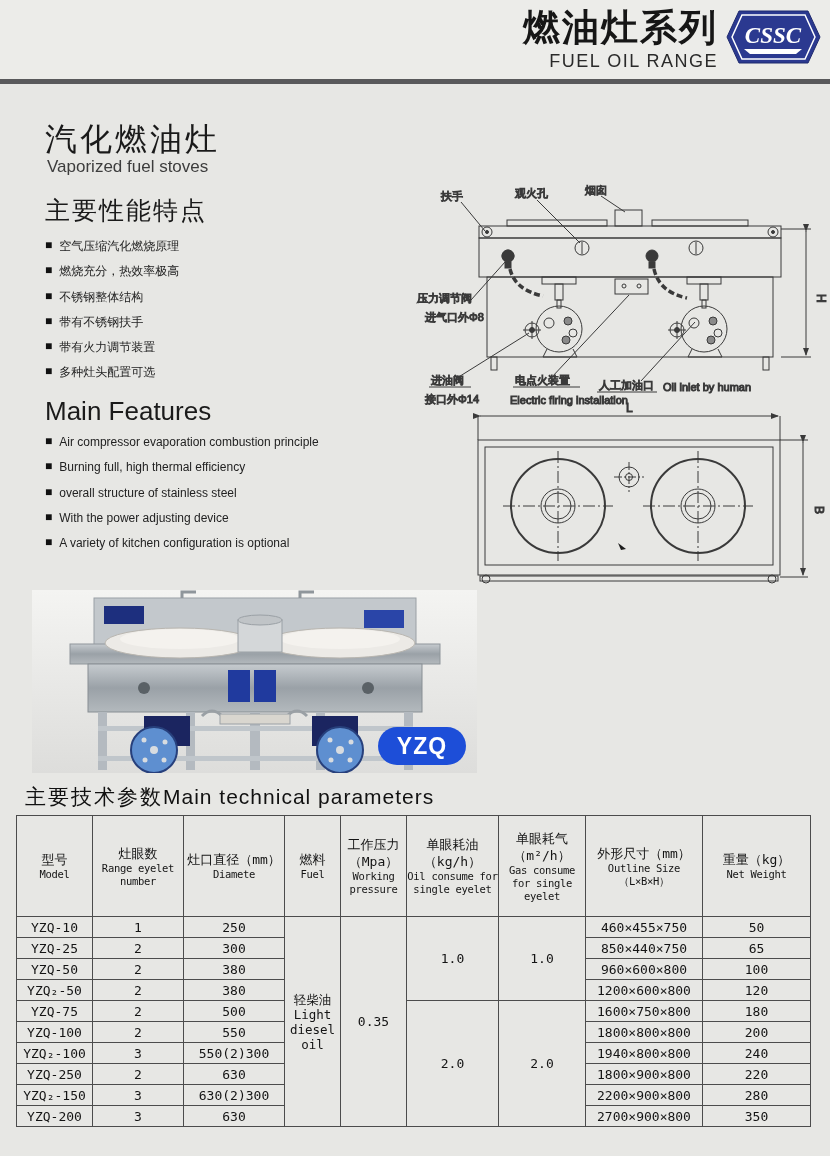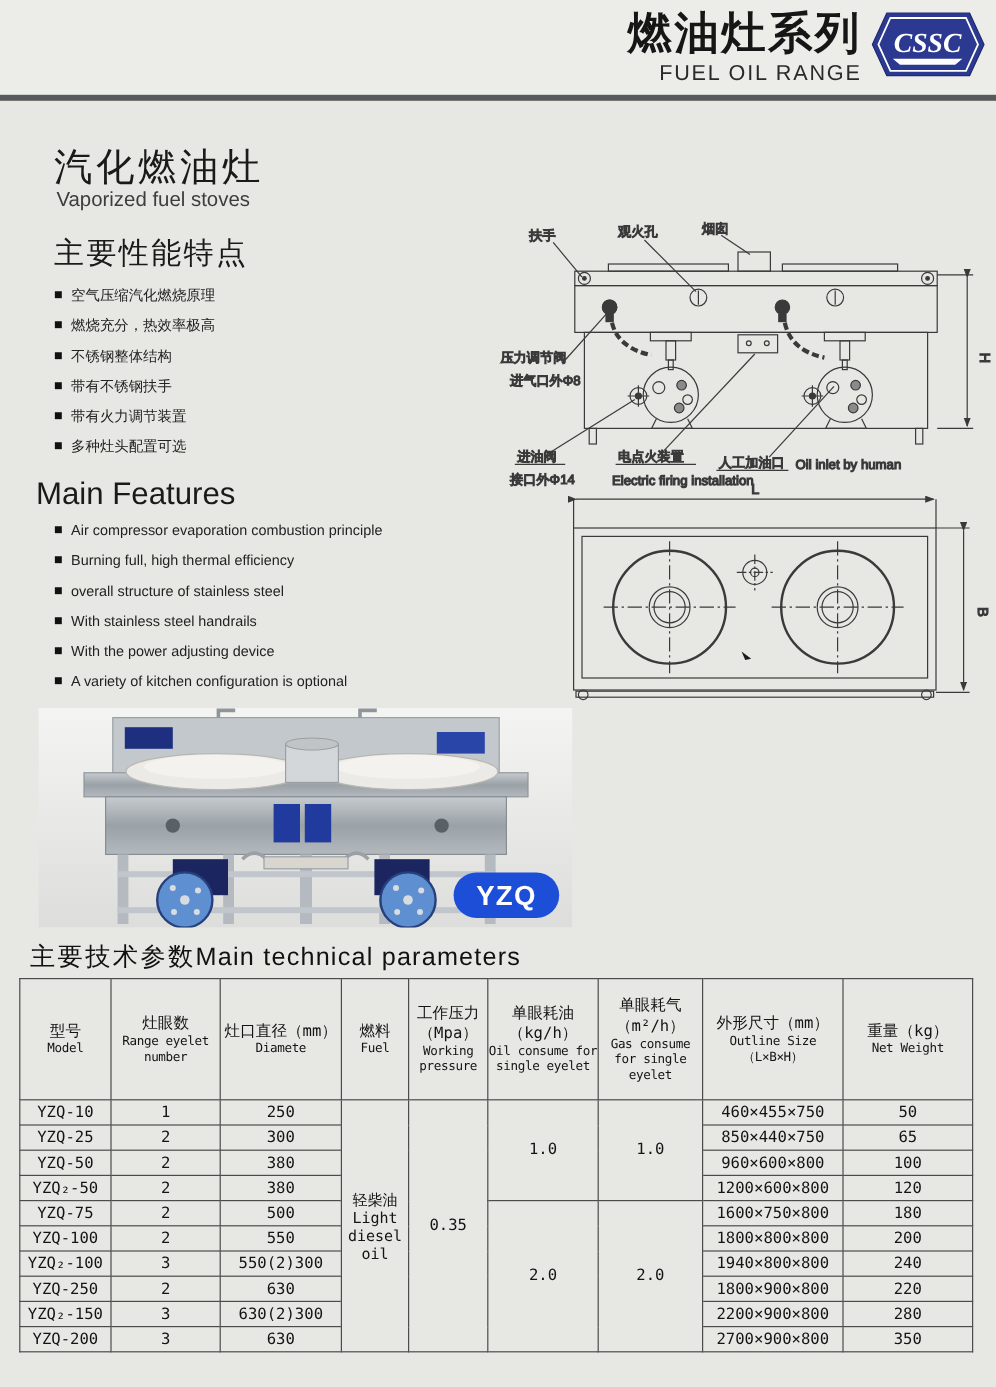--- a/index.html
+++ b/index.html
@@ -11,21 +11,21 @@
   .hdr-title{position:absolute;top:6px;right:112px;text-align:right;}
   .hdr-title .cn{font-size:37px;font-weight:bold;letter-spacing:2px;color:#161616;line-height:44px;}
   .hdr-title .en{font-size:18px;letter-spacing:1.5px;color:#2a2a2a;line-height:22px;}
   .logo{position:absolute;top:9px;right:8px;}
   .divider{position:absolute;top:79px;left:0;width:830px;height:5px;background:#59595b;}
 
   
   .intro-cn{position:absolute;left:45px;top:118px;font-size:32px;letter-spacing:3px;color:#1a1a1a;}
   .intro-en{position:absolute;left:47px;top:157px;font-size:17px;color:#3d3d3d;}
   .feat-h-cn{position:absolute;left:45px;top:194px;font-size:25px;letter-spacing:2px;color:#1a1a1a;}
-  .feat-h-en{position:absolute;left:30px;top:396px;font-size:26px;color:#1a1a1a;}
+  .feat-h-en{position:absolute;left:45px;top:396px;font-size:26px;color:#1a1a1a;}
   .feat-list{position:absolute;left:45px;width:370px;}
   .feat-list.cn{top:234px;}
   .feat-list.en{top:430px;}
   .feature-item{font-size:12px;line-height:25.3px;color:#222;white-space:nowrap;}
   .feature-item::before{content:"■";font-size:12px;margin-right:7px;position:relative;top:-1px;color:#111;}
 
   
   .diag{position:absolute;}
   .diag svg text{font-family:"Liberation Sans",sans-serif;fill:#222;}
 
@@ -78,21 +78,20 @@
       <div class="feature-item">带有不锈钢扶手</div>
       <div class="feature-item">带有火力调节装置</div>
       <div class="feature-item">多种灶头配置可选</div>
     </div>
 
   <div class="feat-h-en">Main Features</div>
   <div class="feat-list en">
       <div class="feature-item">Air compressor evaporation combustion principle</div>
       <div class="feature-item">Burning full, high thermal efficiency</div>
       <div class="feature-item">overall structure of stainless steel</div>
-      <div class="feature-item">With stainless steel handrails</div>
       <div class="feature-item">With the power adjusting device</div>
       <div class="feature-item">A variety of kitchen configuration is optional</div>
     </div>
 
   <div class="diag" style="left:415px;top:182px;width:415px;height:227px;">
     <svg width="415" height="227" viewBox="0 0 415 227" fill="none" stroke="#3a3a3a" stroke-width="1">
       <defs>
         <marker id="ar" markerWidth="8" markerHeight="8" refX="7" refY="3" orient="auto">
           <path d="M0,0 L8,3 L0,6 Z" fill="#3a3a3a" stroke="none"></path>
         </marker>

